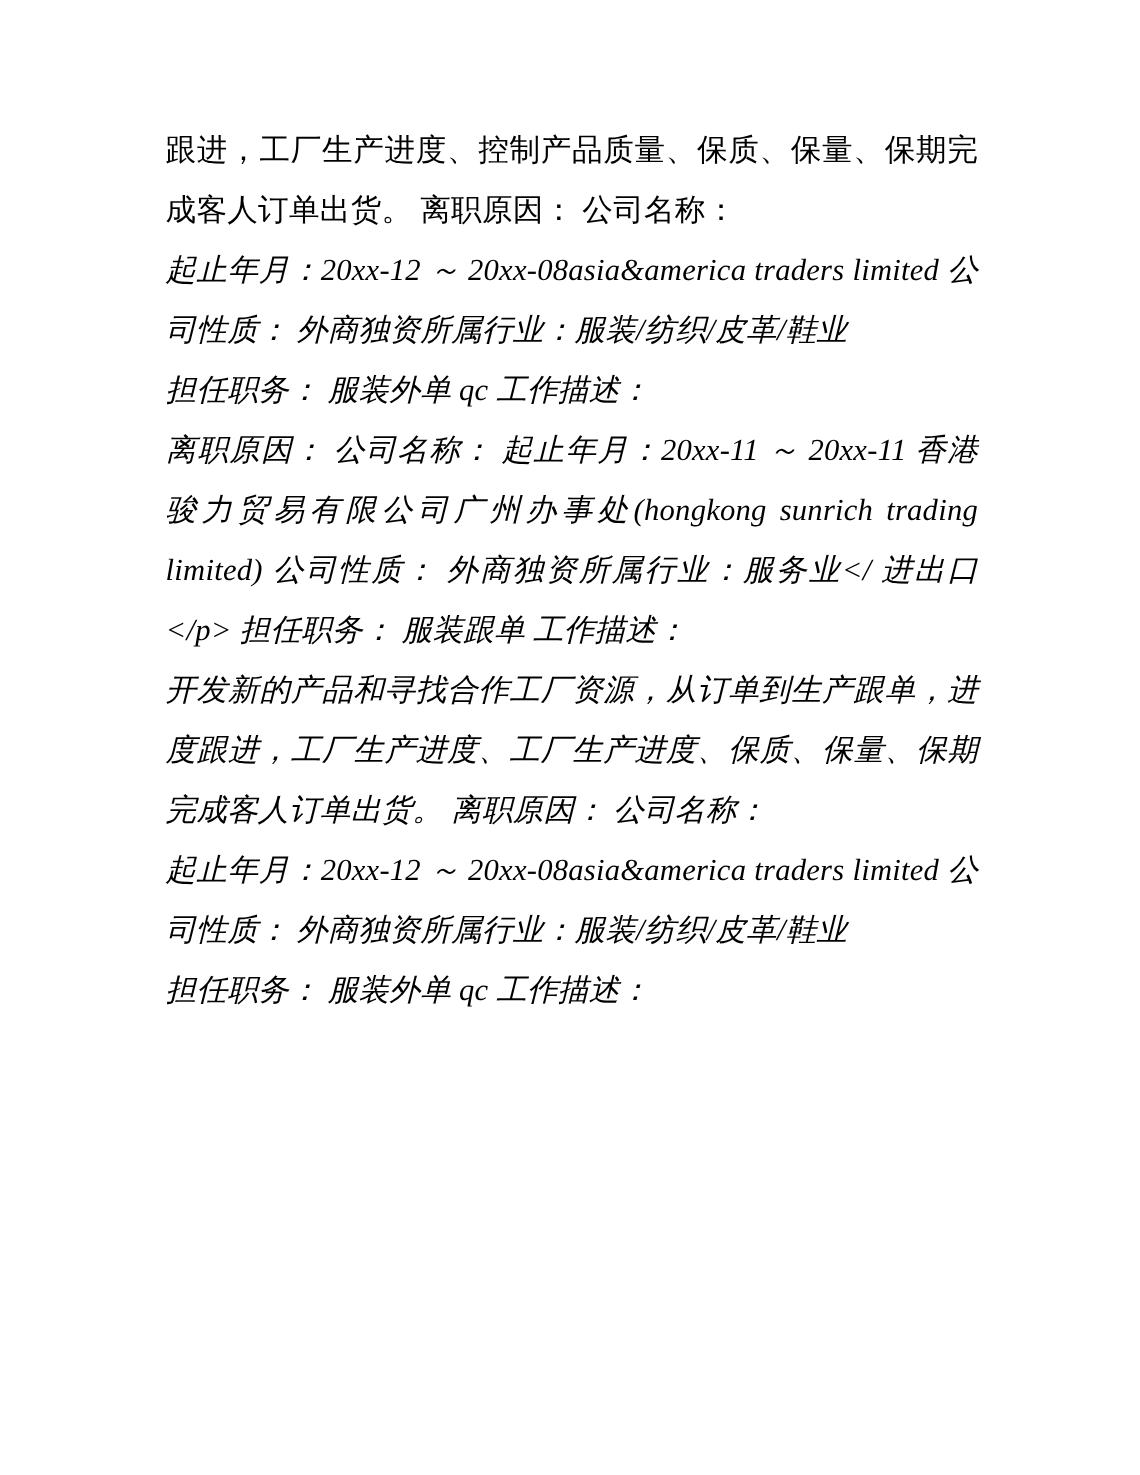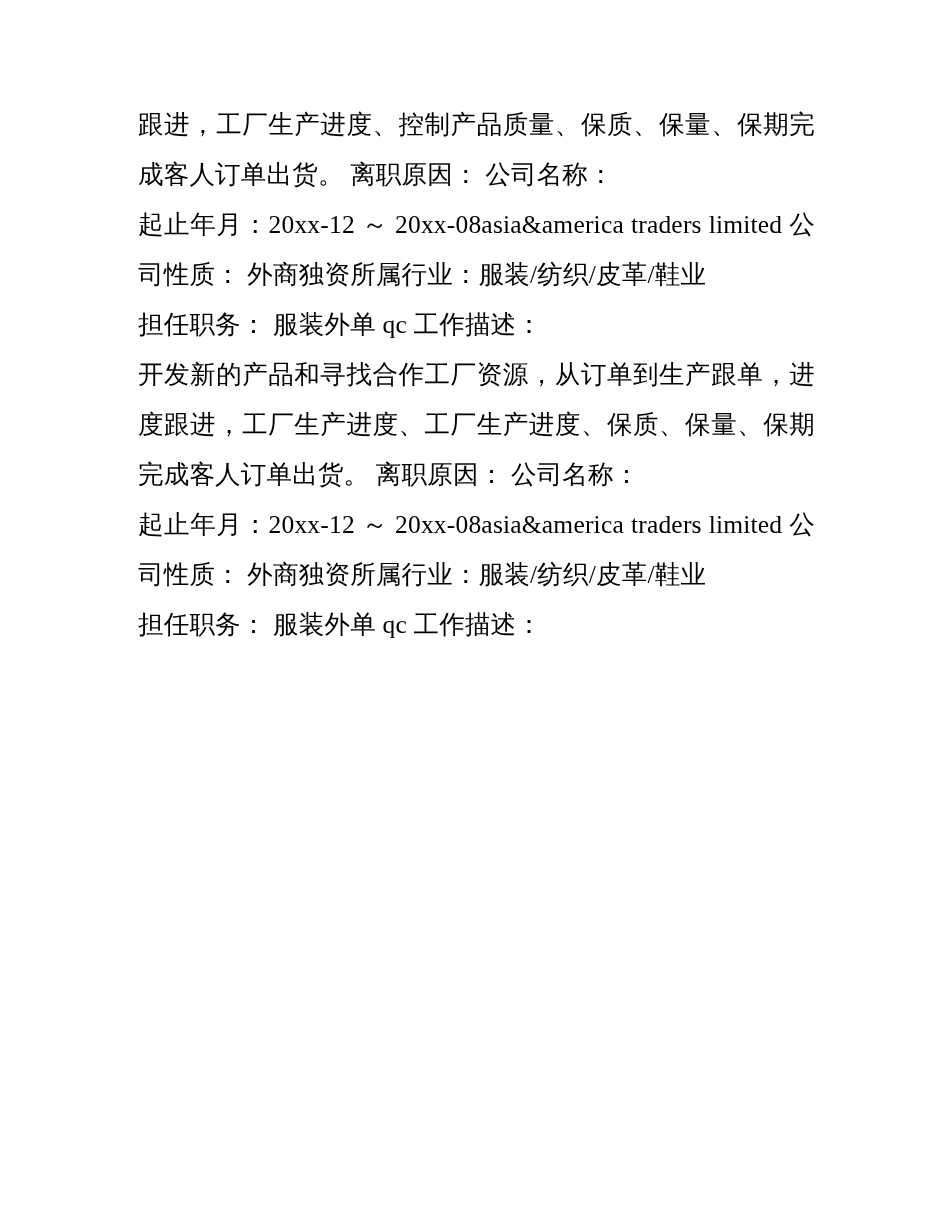--- a/index.html
+++ b/index.html
@@ -27,31 +27,33 @@
     line-height: 50px;
     text-align: justify;
     letter-spacing: 0.2px;
   }
   .para {
     margin: 0;
     padding: 0;
   }
   .para + .para {
     margin-top: 0;
+    font-style: italic;
   }
   
   .p-flush {
     margin-left: 0;
   }
 </style>
 </head>
 <body>
 
 <div class="page">
   <div class="doc-body">
     <p class="para p-flush">跟进，工厂生产进度、控制产品质量、保质、保量、保期完成客人订单出货。 离职原因： 公司名称：</p>
     <p class="para p-flush">起止年月：20xx-12 ～ 20xx-08asia&amp;america traders limited 公司性质： 外商独资所属行业：服装/纺织/皮革/鞋业</p>
     <p class="para p-flush">担任职务： 服装外单 qc 工作描述：</p>
+    <p class="para p-flush">离职原因： 公司名称： 起止年月：20xx-11 ～ 20xx-11 香港骏力贸易有限公司广州办事处(hongkong sunrich trading limited) 公司性质： 外商独资所属行业：服务业&lt;/ 进出口&lt;/p&gt; 担任职务： 服装跟单 工作描述：</p>
     <p class="para p-flush">开发新的产品和寻找合作工厂资源，从订单到生产跟单，进度跟进，工厂生产进度、工厂生产进度、保质、保量、保期完成客人订单出货。 离职原因： 公司名称：</p>
     <p class="para p-flush">起止年月：20xx-12 ～ 20xx-08asia&amp;america traders limited 公司性质： 外商独资所属行业：服装/纺织/皮革/鞋业</p>
     <p class="para p-flush">担任职务： 服装外单 qc 工作描述：</p>
   </div>
 </div>
 
 </body></html>

